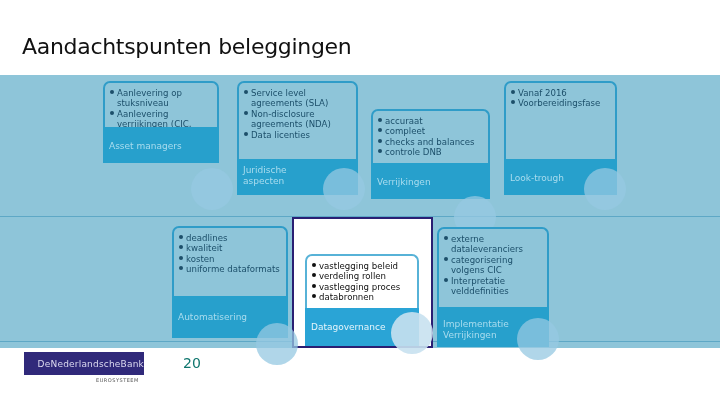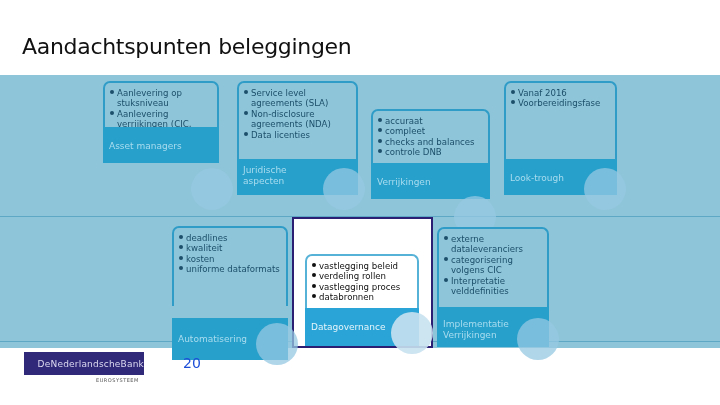--- a/index.html
+++ b/index.html
@@ -19,21 +19,21 @@
   .bullets li .cont { display: block; padding-left: 7px; }
   .hl-frame { position: absolute; left: 292px; top: 217px; width: 141px; height: 131px; background: #ffffff; border: 2px solid #2a1f73; }
   .card.white .box { background: #ffffff; border-color: #57b2d7; }
   .card.white .bullets { color: #111; }
   .card.white .bullets li .dot { background: #111; }
   .card.white .foot { background: #2aa4d6; }
   .card.white .foot .label { color: #e6f5fb; }
   .card.white .circle { background: rgba(200,225,240,0.9); }
   .logo { position: absolute; left: 24px; top: 352px; width: 120px; height: 23px; background: #30297a; color: #dcdaf0; font-size: 9px; display: flex; align-items: center; justify-content: flex-end; letter-spacing: 0.2px; }
   .logo-sub { position: absolute; left: 96px; top: 377px; font-size: 5px; color: #555; letter-spacing: 0.5px; }
-  .page-num { position: absolute; left: 183px; top: 355px; font-size: 14px; color: #1d4ed8; }
+  .page-num { position: absolute; left: 183px; top: 355px; font-size: 14px; color: #0f766e; }
 </style>
 </head>
 <body>
 
 <div class="title">Aandachtspunten beleggingen</div>
 
 <div class="panel">
   <div class="hline" style="top:141px;"></div>
   <div class="hline" style="top:266px;"></div>
 </div>
@@ -89,21 +89,21 @@
       <li><span class="dot"></span><span>Vanaf 2016</span></li>
       <li><span class="dot"></span><span>Voorbereidingsfase</span></li>
     </ul>
   </div>
   <div class="foot" style="height:36px;">
     <span class="label" style="top:14px;">Look-trough</span>
   </div>
   <div class="circle" style="left:80px; top:87px;"></div>
 </div>
 
-<div class="card" style="left:172px; top:226px; width:116px; height:134px;">
+<div class="card" style="left:172px; top:226px; width:116px; height:112px;">
   <div class="box" style="height:80px;">
     <ul class="bullets">
       <li><span class="dot"></span><span>deadlines</span></li>
       <li><span class="dot"></span><span>kwaliteit</span></li>
       <li><span class="dot"></span><span>kosten</span></li>
       <li><span class="dot"></span><span>uniforme dataformats</span></li>
     </ul>
   </div>
   <div class="foot" style="height:42px;">
     <span class="label" style="top:16px;">Automatisering</span>

